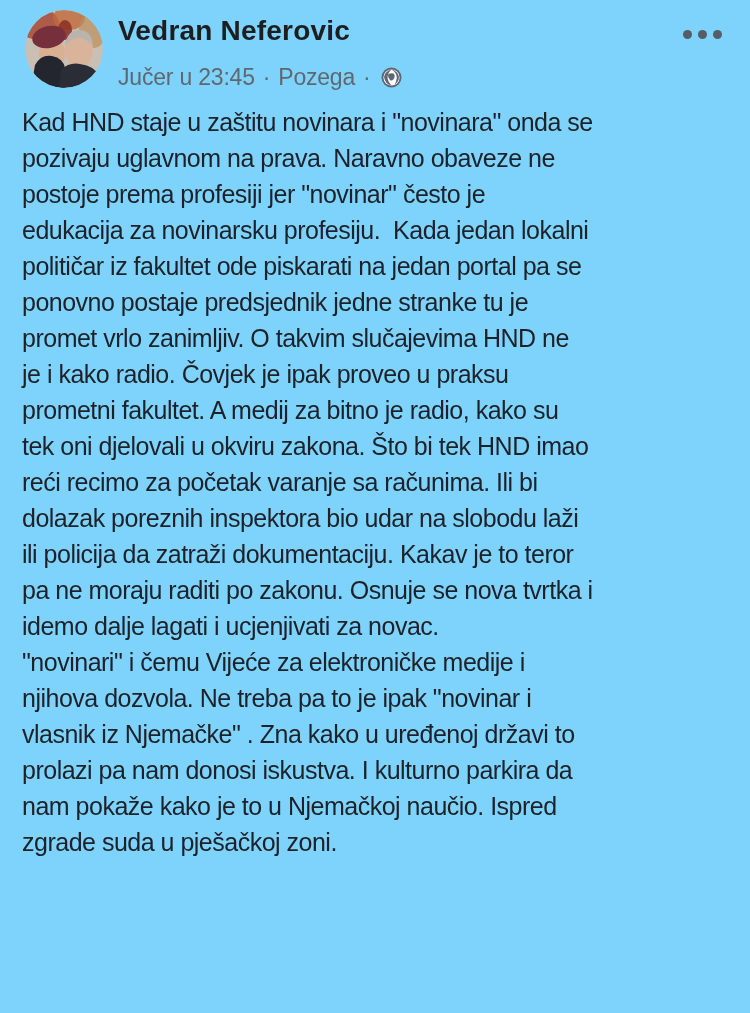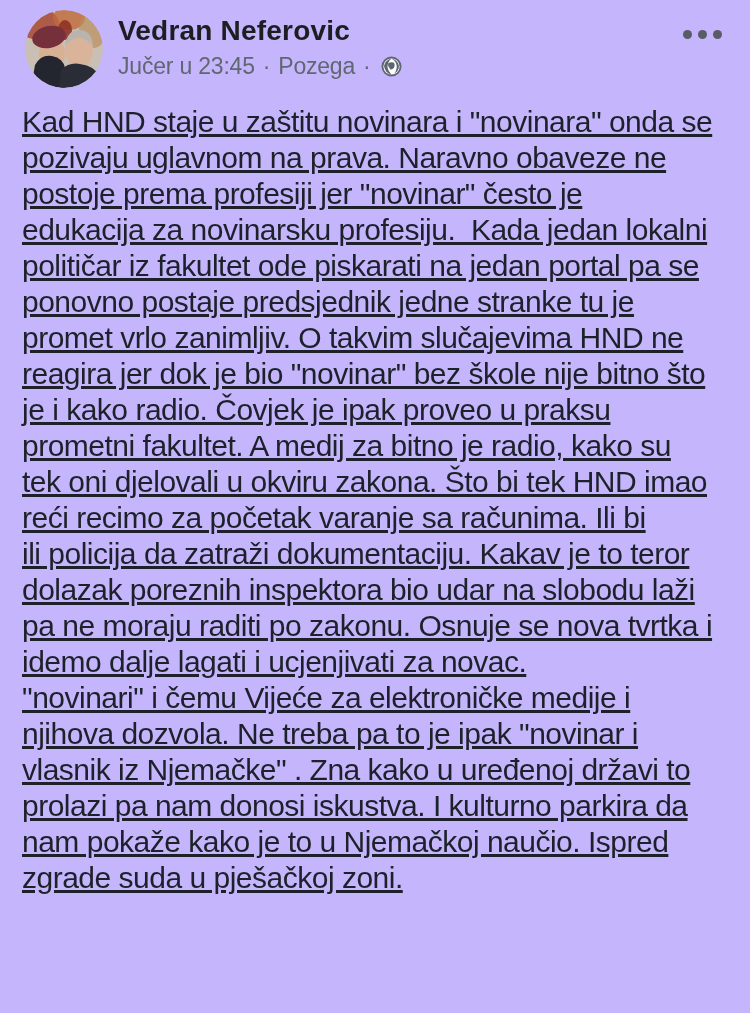--- a/index.html
+++ b/index.html
@@ -4,21 +4,21 @@
 <style>
   html, body { margin: 0; padding: 0; }
   body {
     width: 750px;
     height: 1013px;
     background: #ffffff;
     font-family: "Liberation Sans", sans-serif;
     overflow: hidden;
     position: relative;
   }
-  .post-card { width: 750px; height: 1013px; background: #c4b5fd; }
+  .post-card { width: 750px; height: 1013px; background: #7dd3fc; }
 
   
   .post-header {
     position: relative;
     height: 96px;
     padding: 0;
   }
   .avatar {
     position: absolute;
     left: 25px;
@@ -37,21 +37,21 @@
   }
   .author-name {
     font-size: 28px;
     font-weight: bold;
     color: #1c1e21;
     letter-spacing: 0.2px;
     line-height: 30px;
     cursor: pointer;
   }
   .post-meta {
-    margin-top: 7px;
+    margin-top: 18px;
     display: flex;
     align-items: center;
     font-size: 23px;
     color: #616770;
     letter-spacing: -0.2px;
   }
   .post-meta .sep { margin: 0 8px; }
   .globe-icon { margin-left: 2px; display: inline-flex; align-items: center; }
   .menu-button {
     position: absolute;
@@ -65,24 +65,23 @@
   .menu-button .dot {
     width: 9px;
     height: 9px;
     border-radius: 50%;
     background: #575c66;
   }
 
   
   .post-text {
     padding: 8px 18px 0 22px;
-    font-size: 30px;
+    font-size: 25px;
     color: #1d2129;
     letter-spacing: -0.5px;
-    text-decoration: underline;
   }
   .post-text .line {
     line-height: 36px;
     white-space: pre;
   }
 </style>
 </head>
 <body>
 
 <div class="post-card">
@@ -142,27 +141,26 @@
   </div>
 
   <div class="post-text">
     <div class="line">Kad HND staje u zaštitu novinara i "novinara" onda se</div>
     <div class="line">pozivaju uglavnom na prava. Naravno obaveze ne</div>
     <div class="line">postoje prema profesiji jer "novinar" često je</div>
     <div class="line">edukacija za novinarsku profesiju.  Kada jedan lokalni</div>
     <div class="line">političar iz fakultet ode piskarati na jedan portal pa se</div>
     <div class="line">ponovno postaje predsjednik jedne stranke tu je</div>
     <div class="line">promet vrlo zanimljiv. O takvim slučajevima HND ne</div>
-    <div class="line">reagira jer dok je bio "novinar" bez škole nije bitno što</div>
     <div class="line">je i kako radio. Čovjek je ipak proveo u praksu</div>
     <div class="line">prometni fakultet. A medij za bitno je radio, kako su</div>
     <div class="line">tek oni djelovali u okviru zakona. Što bi tek HND imao</div>
     <div class="line">reći recimo za početak varanje sa računima. Ili bi</div>
+    <div class="line">dolazak poreznih inspektora bio udar na slobodu laži</div>
     <div class="line">ili policija da zatraži dokumentaciju. Kakav je to teror</div>
-    <div class="line">dolazak poreznih inspektora bio udar na slobodu laži</div>
     <div class="line">pa ne moraju raditi po zakonu. Osnuje se nova tvrtka i</div>
     <div class="line">idemo dalje lagati i ucjenjivati za novac.</div>
     <div class="line">"novinari" i čemu Vijeće za elektroničke medije i</div>
     <div class="line">njihova dozvola. Ne treba pa to je ipak "novinar i</div>
     <div class="line">vlasnik iz Njemačke" . Zna kako u uređenoj državi to</div>
     <div class="line">prolazi pa nam donosi iskustva. I kulturno parkira da</div>
     <div class="line">nam pokaže kako je to u Njemačkoj naučio. Ispred</div>
     <div class="line">zgrade suda u pješačkoj zoni.</div>
   </div>
 

